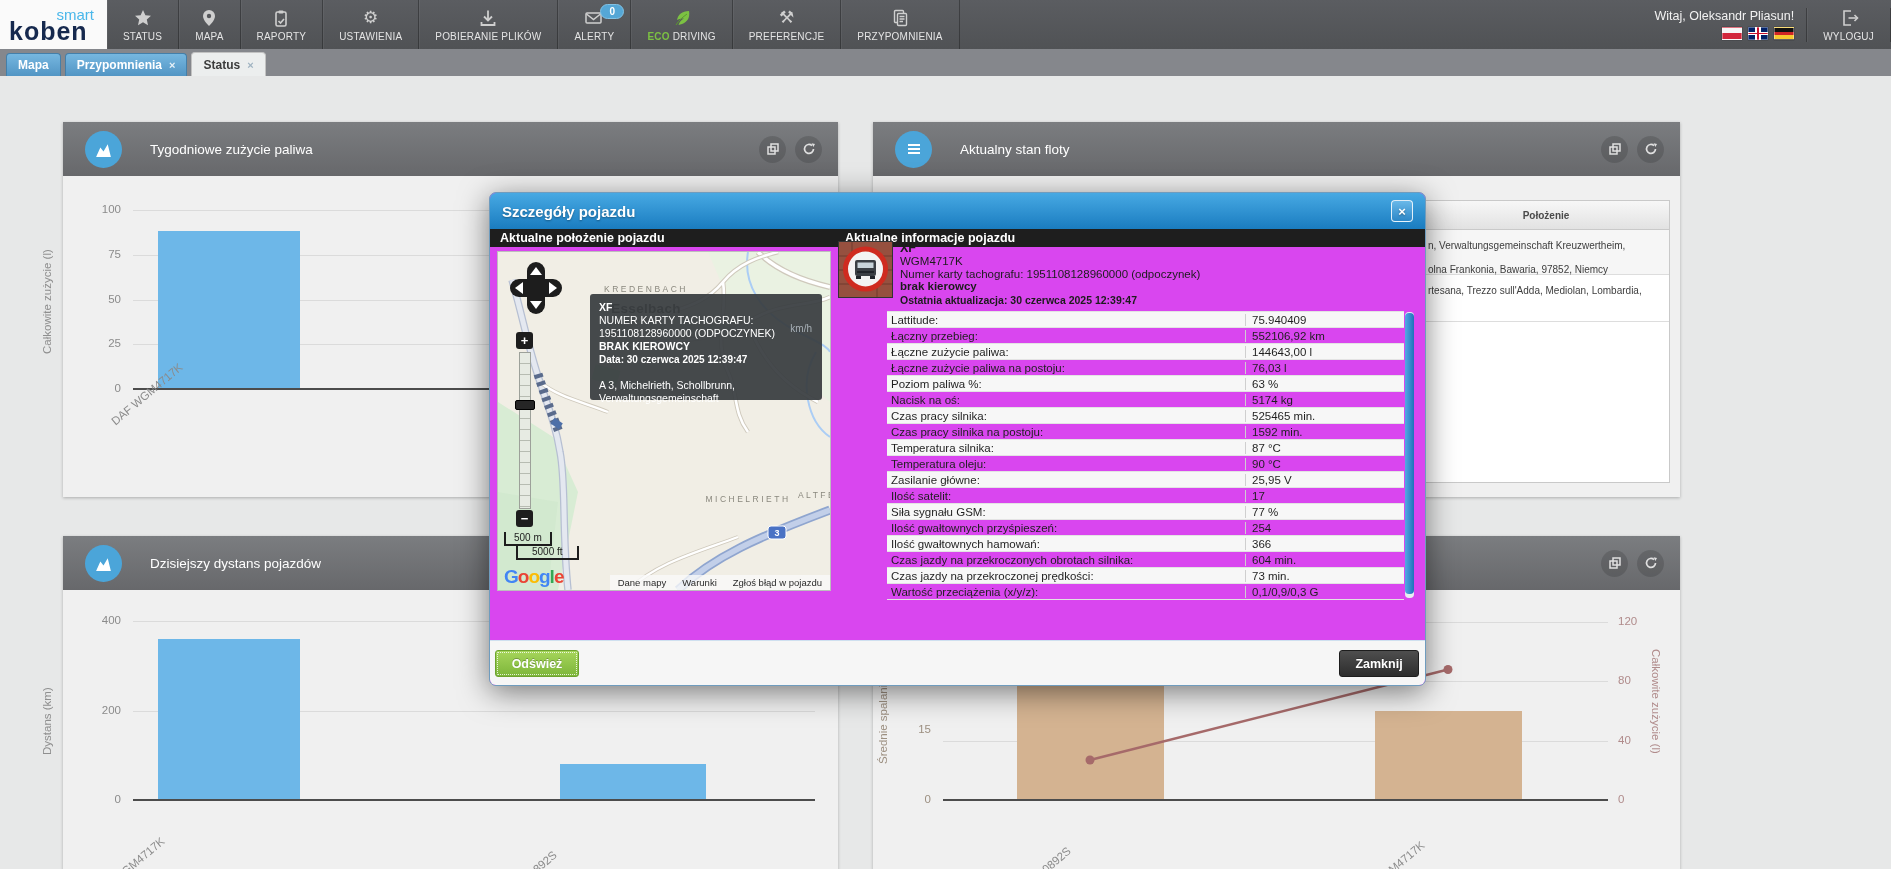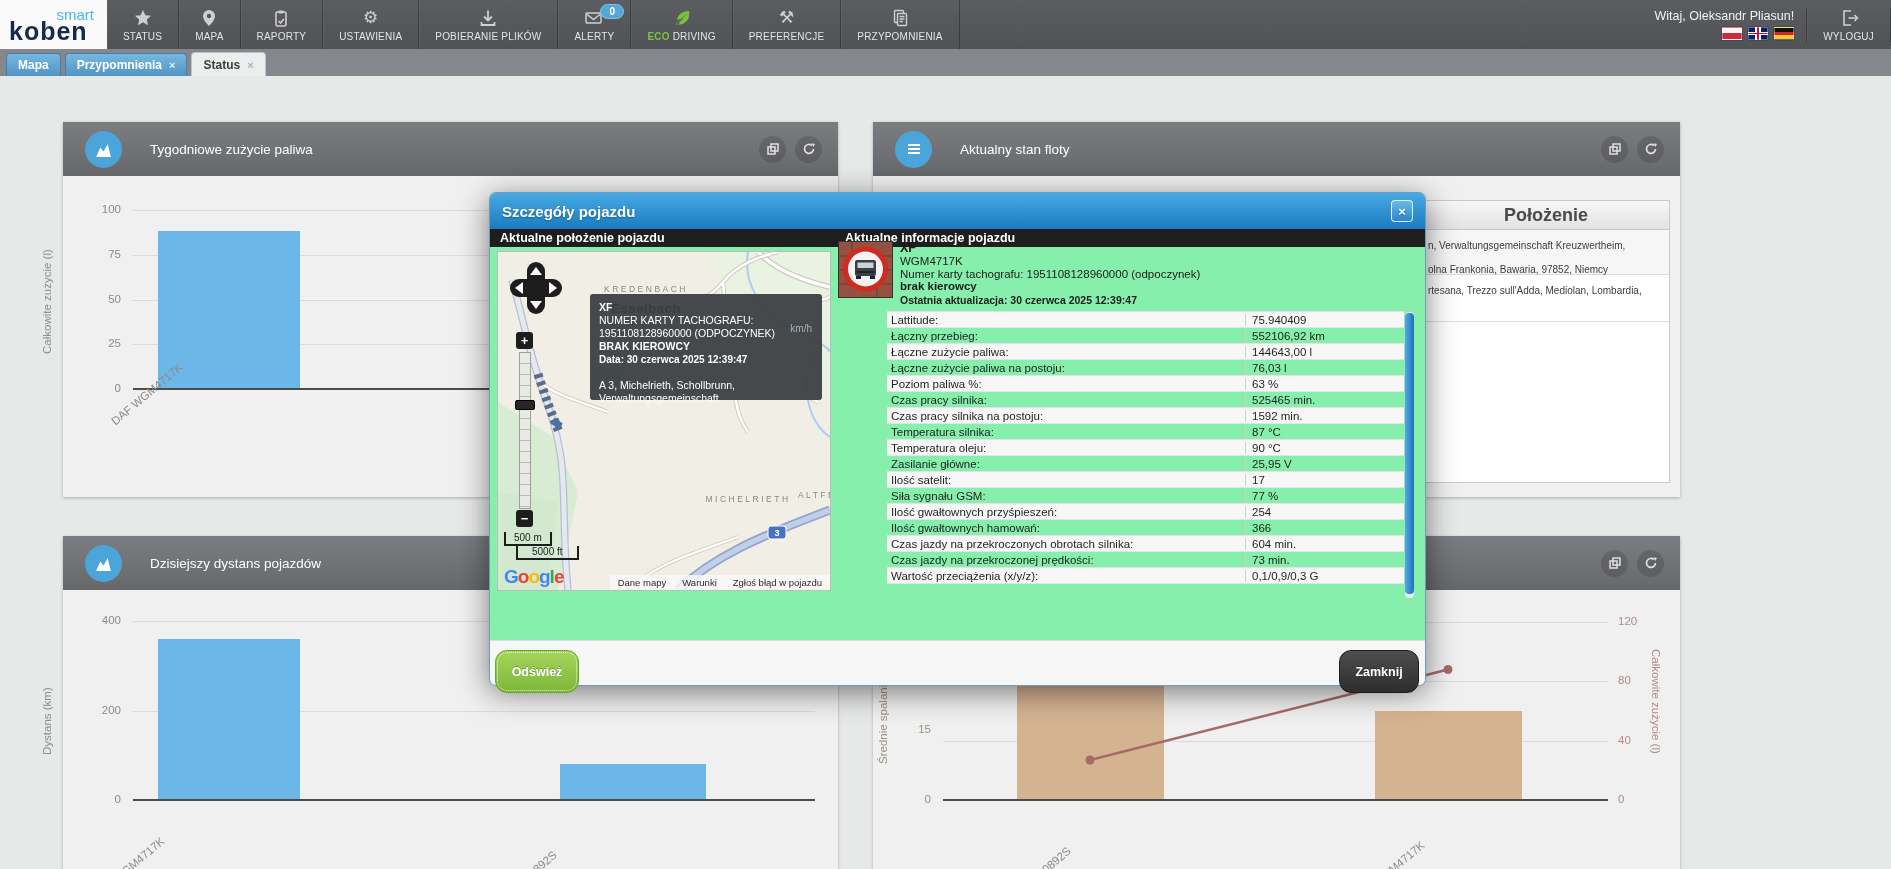--- a/index.html
+++ b/index.html
@@ -54,28 +54,28 @@
   .grid{position:absolute;height:1px;background:#dbdbdb;}
   .cbar{position:absolute;}
   .baseline{position:absolute;height:2px;background:#4c4c4c;}
   .xlabel{position:absolute;font-size:11.5px;color:#8b8b8b;transform:rotate(-40deg);transform-origin:left top;white-space:nowrap;}
   .ytitle{position:absolute;font-size:11.5px;color:#8f8f8f;writing-mode:vertical-rl;transform:rotate(180deg);text-align:center;white-space:nowrap;}
   .ytitle-r{transform:none;}
 
   
   .fleet-table{position:absolute;left:10px;top:78px;right:10px;bottom:14px;background:#fff;border:1px solid #c9c9c9;}
   .ft-head{height:28px;background:linear-gradient(#f7f7f7,#e2e2e2);border-bottom:1px solid #c9c9c9;position:relative;}
-  .ft-head .col2{position:absolute;left:538px;top:0;right:0;height:100%;border-left:1px solid #c9c9c9;display:flex;align-items:center;justify-content:center;font-size:18px;font-weight:bold;color:#4a4a4a;}
+  .ft-head .col2{position:absolute;left:538px;top:0;right:0;height:100%;border-left:1px solid #c9c9c9;display:flex;align-items:center;justify-content:center;font-size:10px;font-weight:bold;color:#4a4a4a;}
   .ft-row{position:relative;border-bottom:1px solid #ddd;}
   .ft-row .col2{position:absolute;left:538px;top:0;bottom:0;right:0;border-left:1px solid #d5d5d5;padding:4px 2px 4px 5px;font-size:10px;color:#3d3d3d;line-height:24px;}
   .ft-r1{height:44px;background:#f6f6f6;}
   .ft-r2{height:46px;background:#fff;}
 
   
-  .modal{position:absolute;left:489px;top:192px;width:935px;height:492px;background:#86efac;border-radius:7px;border:1px solid #6f9cbe;box-shadow:0 6px 30px rgba(0,0,0,.5);z-index:50;}
+  .modal{position:absolute;left:489px;top:192px;width:935px;height:492px;background:#d946ef;border-radius:7px;border:1px solid #6f9cbe;box-shadow:0 6px 30px rgba(0,0,0,.5);z-index:50;}
   .m-title{height:36px;background:linear-gradient(#47a9e3,#1a7cc0);border-radius:6px 6px 0 0;display:flex;align-items:center;padding:0 12px;color:#fff;font-size:15px;font-weight:bold;text-shadow:0 1px 2px rgba(0,0,0,.35);}
   .m-close{margin-left:auto;width:20px;height:20px;border-radius:4px;background:linear-gradient(#6ab9e9,#2c87c7);border:1px solid rgba(255,255,255,.85);color:#fff;font-size:13px;font-weight:bold;display:flex;align-items:center;justify-content:center;cursor:pointer;line-height:1;}
   .m-sections{height:18px;background:#1e1e1e;display:flex;color:#fff;font-size:12.5px;font-weight:bold;align-items:center;}
   .m-sections .sec-l{width:343px;padding-left:10px;box-sizing:border-box;flex:none;}
   .m-sections .sec-r{padding-left:12px;}
   .m-body{position:relative;height:394px;}
 
   
   .map{position:absolute;left:7px;top:4px;width:332px;height:338px;border:1px solid #bdbdbd;overflow:hidden;background:#f1eee5;}
   .map svg.base{position:absolute;left:0;top:0;}
@@ -110,21 +110,21 @@
   .details{position:absolute;left:397px;top:64px;width:517px;border-top:1px solid #e3e3e3;}
   .drow{display:flex;height:15px;border-bottom:1px solid #e3e3e3;font-size:11.5px;color:#1f1f1f;align-items:center;}
   .drow:nth-child(odd){background:#f7f7f7;}
   .drow .dl{width:358px;padding-left:4px;box-sizing:border-box;white-space:nowrap;overflow:hidden;}
   .drow .dv{flex:1;border-left:1px solid #cfcfcf;padding-left:6px;white-space:nowrap;}
   .vscroll{position:absolute;left:915px;top:65px;width:9px;height:286px;background:#e8edf2;border-radius:4px;cursor:pointer;}
   .vscroll .thumb{position:absolute;left:0;top:1px;width:9px;height:281px;border-radius:4px;background:linear-gradient(to right,#55a9e4,#1f71bb);}
 
   
   .m-footer{position:absolute;left:0;right:0;bottom:0;height:44px;background:#f6f6f6;border-top:1px solid #cfe0ef;border-radius:0 0 6px 6px;}
-  .btn{position:absolute;top:9px;height:43px;border-radius:12px;color:#fff;font-size:12.5px;font-weight:bold;display:flex;align-items:center;justify-content:center;cursor:pointer;text-shadow:0 -1px 0 rgba(0,0,0,.25);box-sizing:border-box;}
+  .btn{position:absolute;top:9px;height:27px;border-radius:3px;color:#fff;font-size:12.5px;font-weight:bold;display:flex;align-items:center;justify-content:center;cursor:pointer;text-shadow:0 -1px 0 rgba(0,0,0,.25);box-sizing:border-box;}
   .btn-refresh{left:5px;width:84px;background:linear-gradient(#a6d55b,#7db63a);border:1px solid #6da32f;outline:1px dotted rgba(255,255,255,.8);outline-offset:-3px;}
   .btn-close{left:849px;width:80px;background:linear-gradient(#4e4e4e,#2d2d2d);border:1px solid #1d1d1d;}
 
   .maptext{fill:#8a887e;font-size:8.5px;letter-spacing:2.5px;}
   .maptown{fill:#45443e;font-size:13.5px;font-weight:600;letter-spacing:.3px;}
 </style>
 </head>
 <body>
 
 <div id="app">
@@ -530,20 +530,24 @@
           </div>
           <div class="drow">
             <div class="dl">Łączne zużycie paliwa na postoju:</div>
             <div class="dv">76,03 l</div>
           </div>
           <div class="drow">
             <div class="dl">Poziom paliwa %:</div>
             <div class="dv">63 %</div>
           </div>
           <div class="drow">
+            <div class="dl">Nacisk na oś:</div>
+            <div class="dv">5174 kg</div>
+          </div>
+          <div class="drow">
             <div class="dl">Czas pracy silnika:</div>
             <div class="dv">525465 min.</div>
           </div>
           <div class="drow">
             <div class="dl">Czas pracy silnika na postoju:</div>
             <div class="dv">1592 min.</div>
           </div>
           <div class="drow">
             <div class="dl">Temperatura silnika:</div>
             <div class="dv">87 °C</div>

